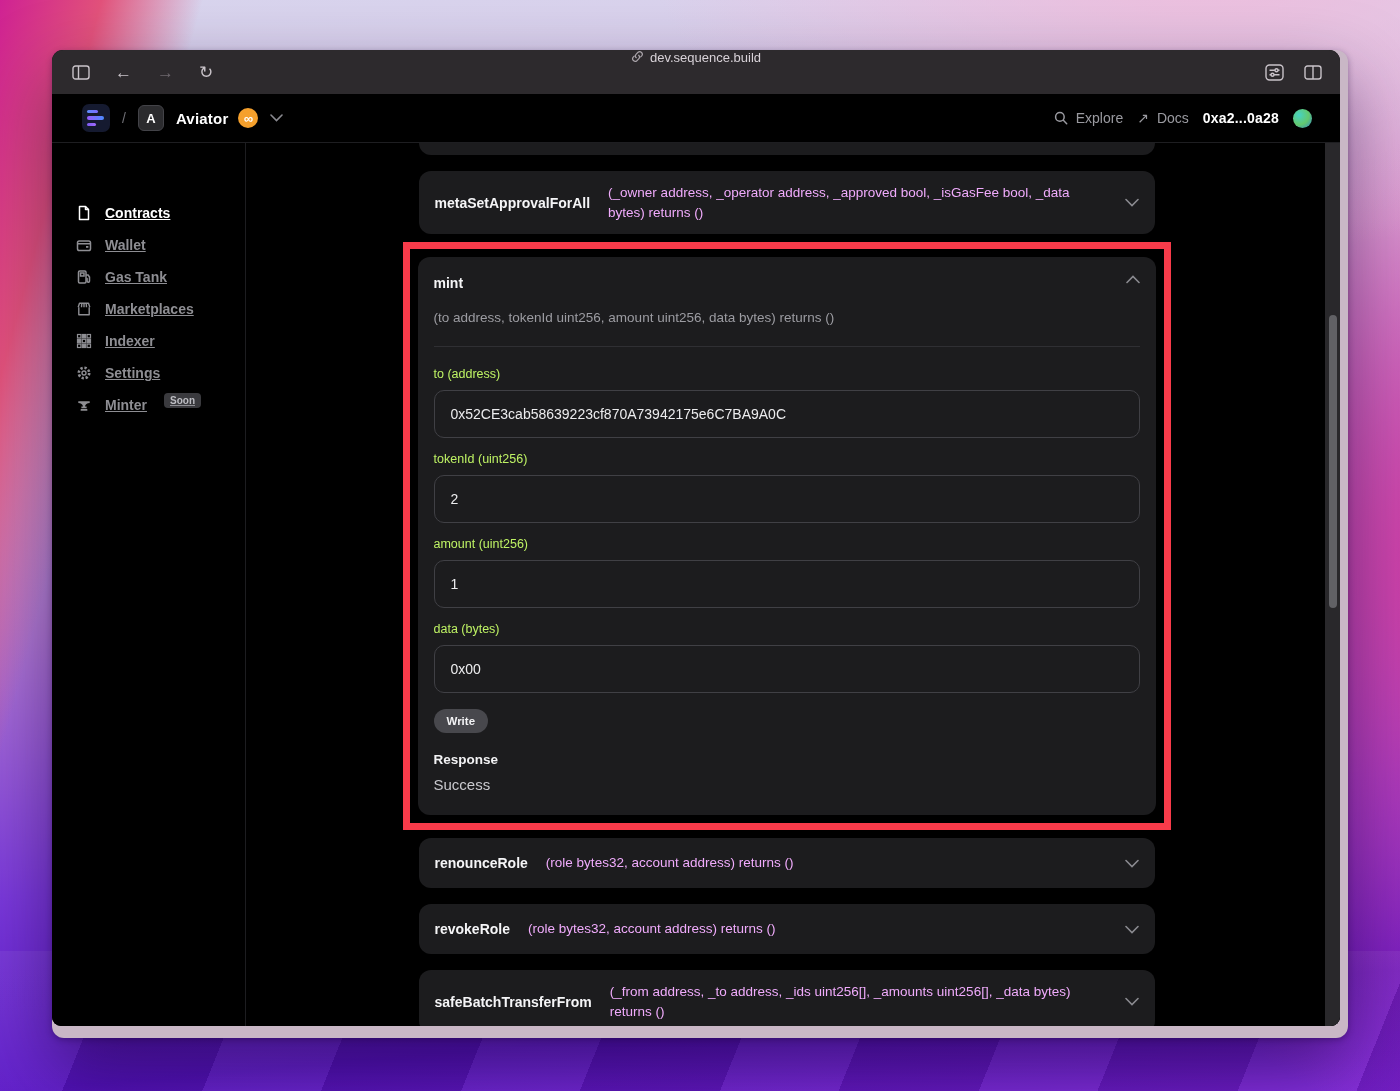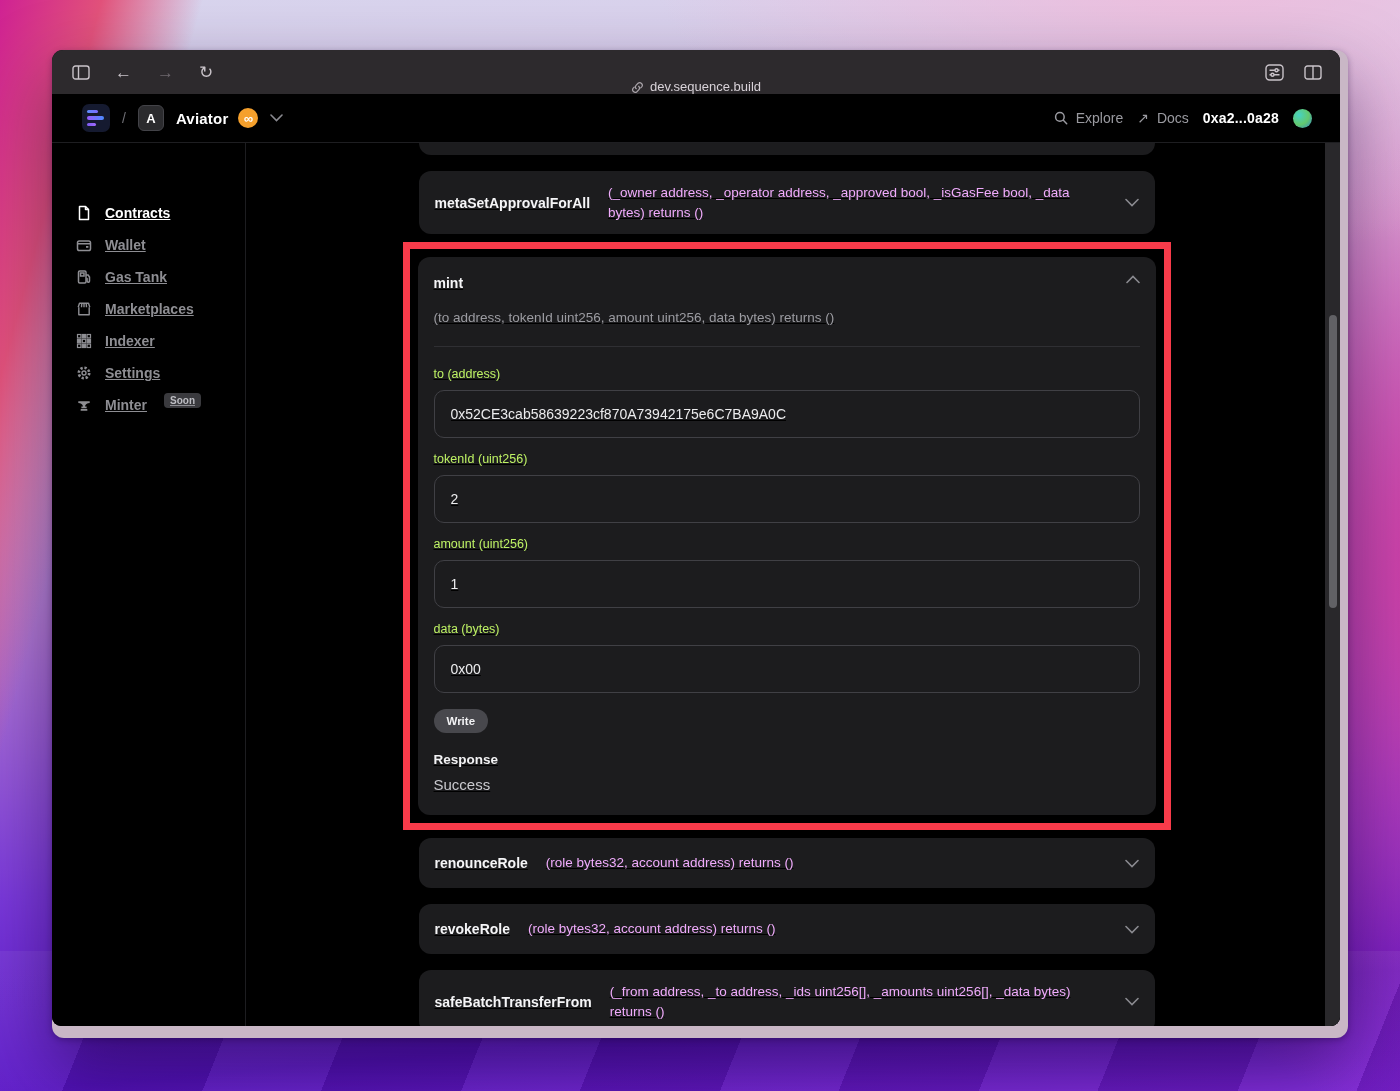--- a/index.html
+++ b/index.html
@@ -29,21 +29,21 @@
     width:1288px; height:976px; background:#000;
     border-radius:11px 11px 9px 9px; overflow:hidden;
     display:flex; flex-direction:column;
   }
 
   
   .toolbar { flex:0 0 44px; background:#2d2a2d; display:flex; align-items:center; padding:0 18px 0 20px; position:relative; }
   .tb-left { display:flex; align-items:center; gap:25px; }
   .tb-btn { background:none; border:none; cursor:default; display:grid; place-items:center; color:#c9c3c9; font-size:17px; line-height:1; padding:0; font-family:inherit; }
   .tb-btn.dim { color:#6e686e; }
-  .urlbox { position:absolute; left:50%; top:0; height:44px; transform:translateX(-50%); display:flex; align-items:flex-end; gap:6px; color:#d8d2d8; font-size:13px; }
+  .urlbox { position:absolute; left:50%; top:0; height:44px; transform:translateX(-50%); display:flex; align-items:flex-start; gap:6px; color:#d8d2d8; font-size:13px; }
   .urlbox svg { color:#a9a3a9; }
   .tb-right { margin-left:auto; display:flex; align-items:center; gap:20px; color:#bdb7bd; }
 
   
   .app-header { flex:0 0 49px; background:#000; border-bottom:1px solid #1e1e21; display:flex; align-items:center; padding:0 28px 0 30px; }
   .logo { width:28px; height:28px; border-radius:7px; background:#151a30; display:flex; flex-direction:column; justify-content:center; gap:3px; padding:0 5px; }
   .logo i { display:block; height:3.5px; border-radius:2px; }
   .logo i.b1 { width:11px; background:linear-gradient(90deg,#5b8bfa,#7e6bff); }
   .logo i.b2 { width:17px; background:linear-gradient(90deg,#9a5bff,#4b8bff); }
   .logo i.b3 { width:9px;  background:linear-gradient(90deg,#7e5bf0,#a06bff); }
@@ -59,21 +59,21 @@
   .avatar-circle { width:19px; height:19px; border-radius:50%; background: radial-gradient(circle at 32% 32%, #46d2c4, #63c96f 52%, #2f86c9 100%); }
 
   
   .app-body { flex:1; display:flex; min-height:0; background:#000; }
   .sidebar { width:194px; flex:0 0 194px; border-right:1px solid #1d1d20; padding-top:54px; }
   .side-item { display:flex; align-items:center; gap:13px; padding:8px 8px 8px 24px; color:#8e8e93; font-size:14px; font-weight:600; cursor:default;text-decoration:underline; }
   .side-item.active { color:#fff; }
   .side-item svg { flex:0 0 auto; }
   .badge-soon { background:#3a3a3e; color:#bdbdc2; font-size:10px; font-weight:600; border-radius:4px; padding:2px 6px; margin-left:4px; position:relative; top:-5px; }
 
-  .content { flex:1; position:relative; overflow:hidden; padding-right:13px;text-decoration:underline; }
+  .content { flex:1; position:relative; overflow:hidden; padding-right:13px; }
   .fn-list { width:736px; margin:0 auto; display:flex; flex-direction:column; gap:16px; }
   .card { background:#1c1c1e; border-radius:12px; }
   .partial-top { height:12px; border-radius:0 0 12px 12px; }
   .fn-row { display:flex; align-items:center; padding:12px 16px; min-height:50px; gap:18px; cursor:default; }
   .fn-name { color:#f5f5f7; font-weight:700; font-size:14px; white-space:nowrap; }
   .fn-sig { color:#f0abfc; font-size:13.5px; line-height:1.45; max-width:500px; }
   .chev { margin-left:auto; color:#8a8a90; display:grid; place-items:center; background:none; border:none; }
   .chev.up svg { transform:rotate(180deg); }
 
   .annotation { border:7px solid #f83b4a; padding:8px; margin:-8px -16px; }

